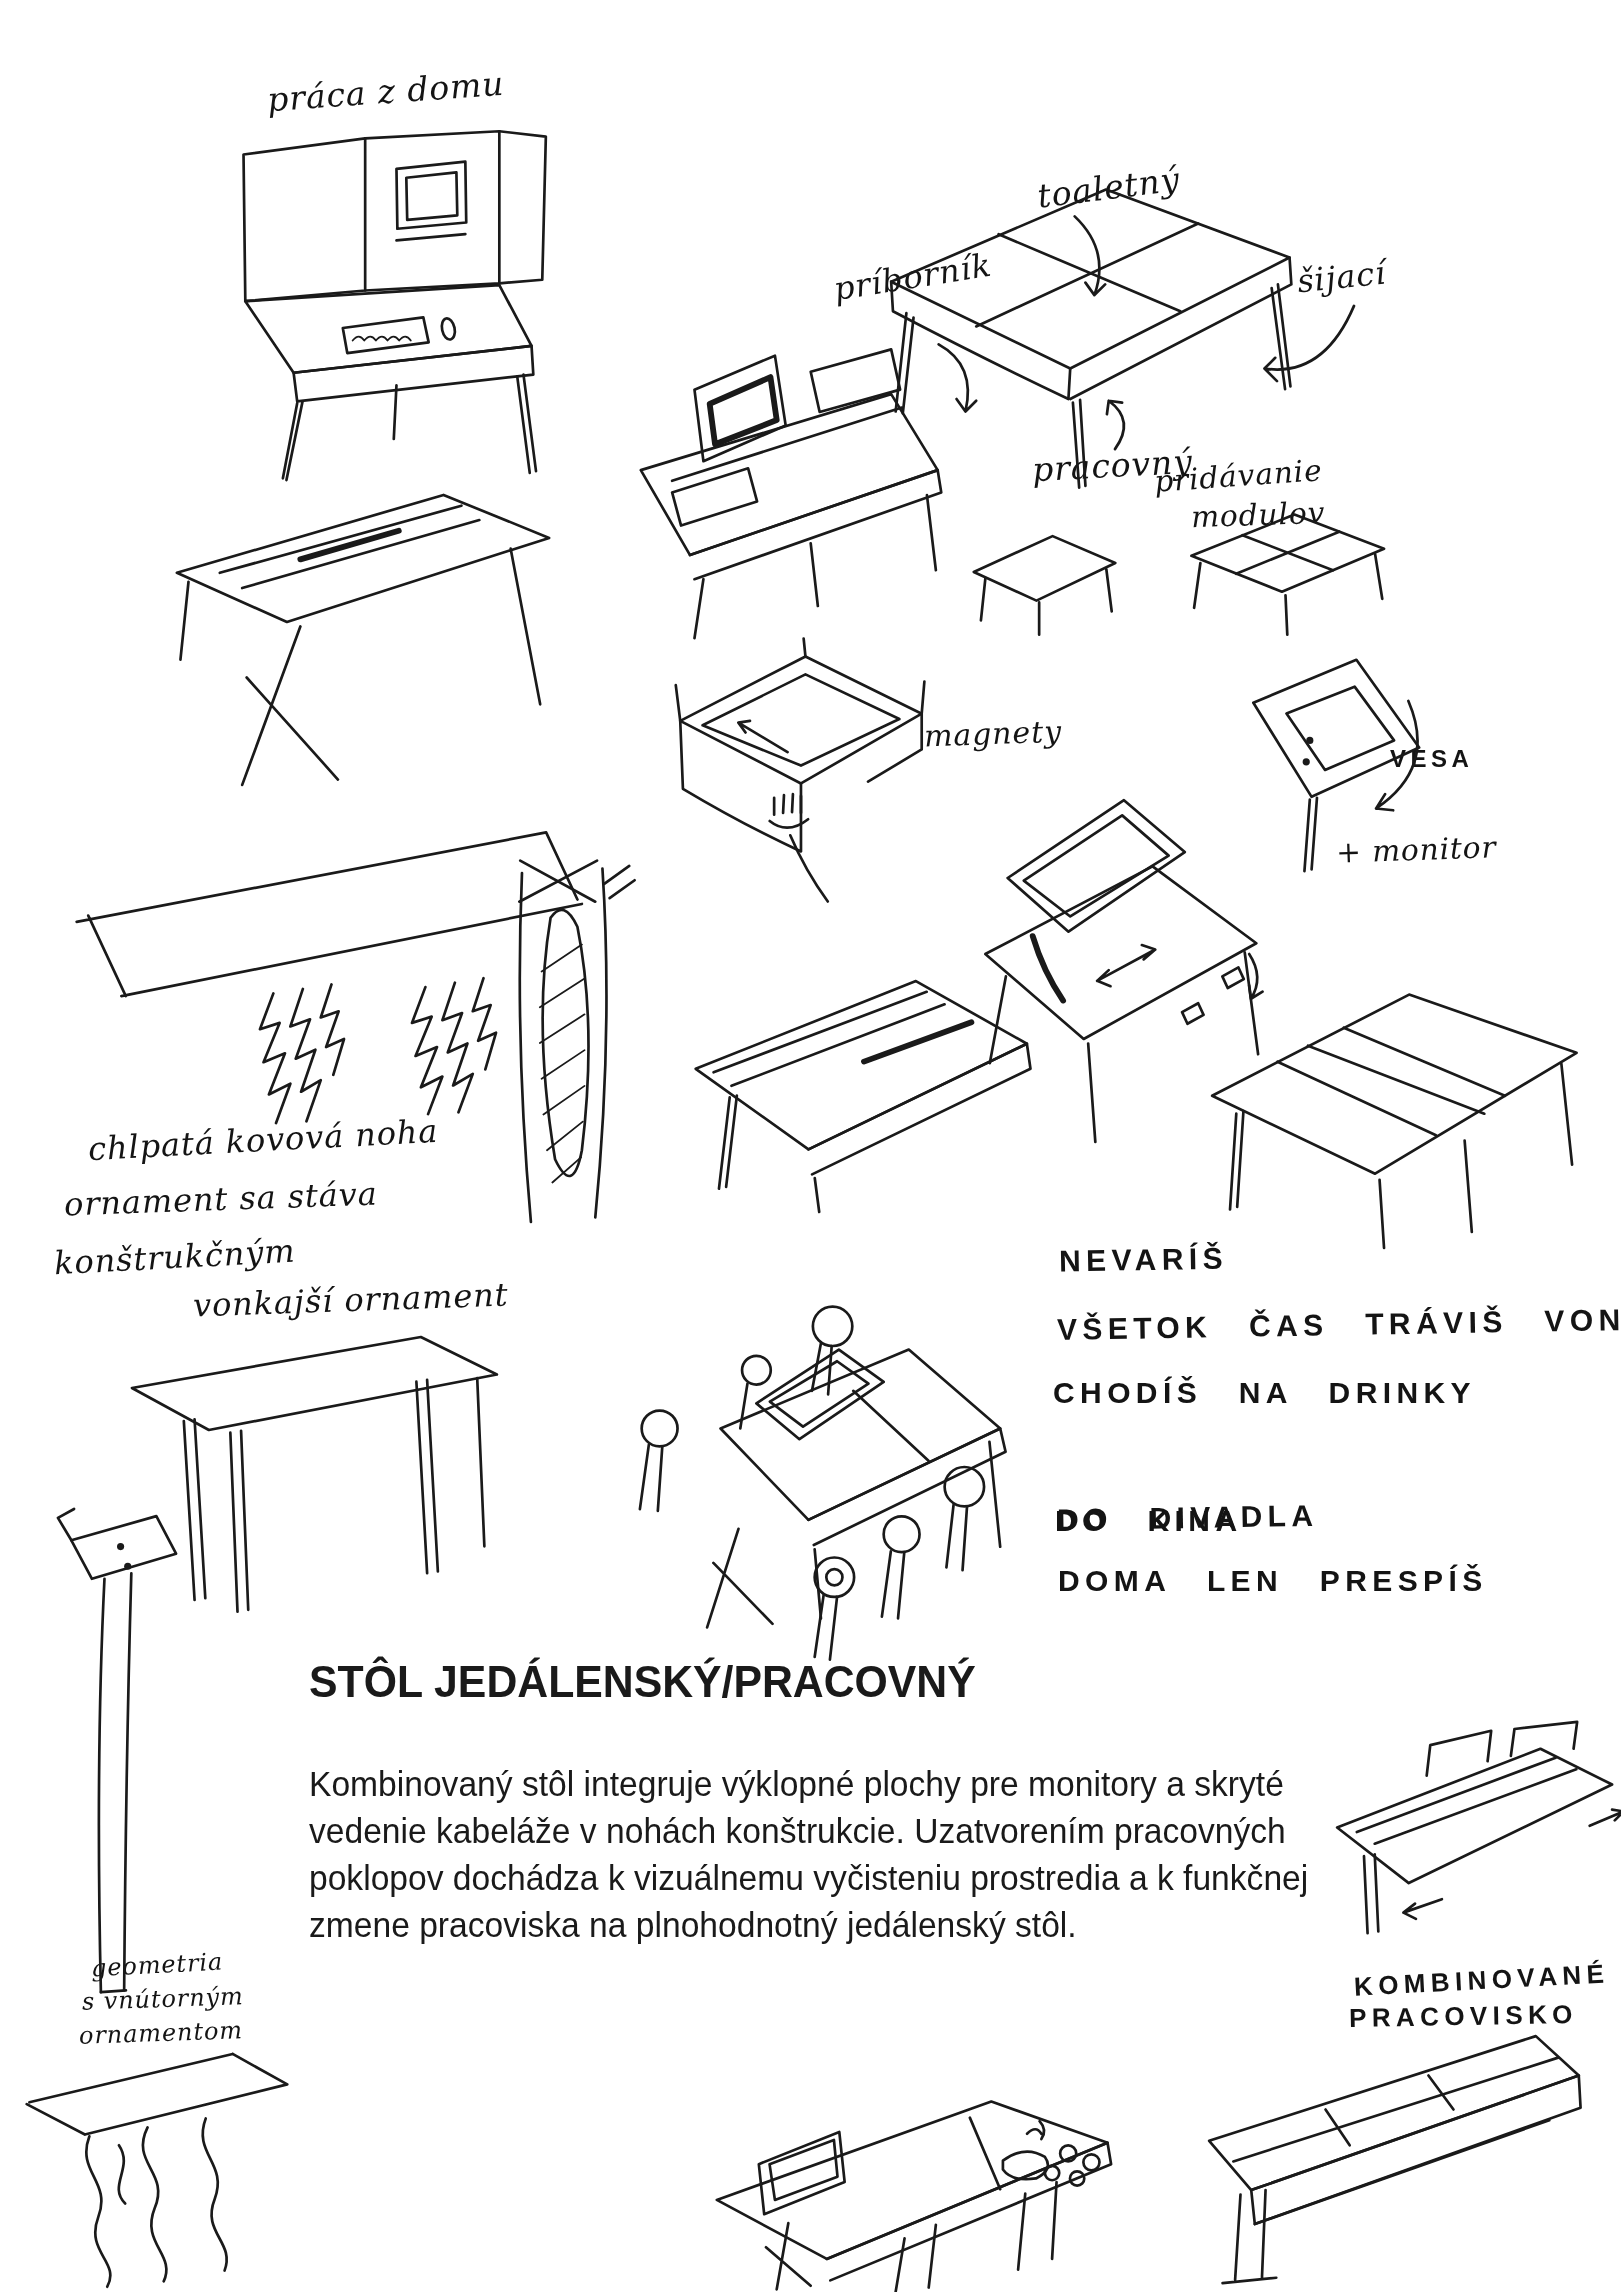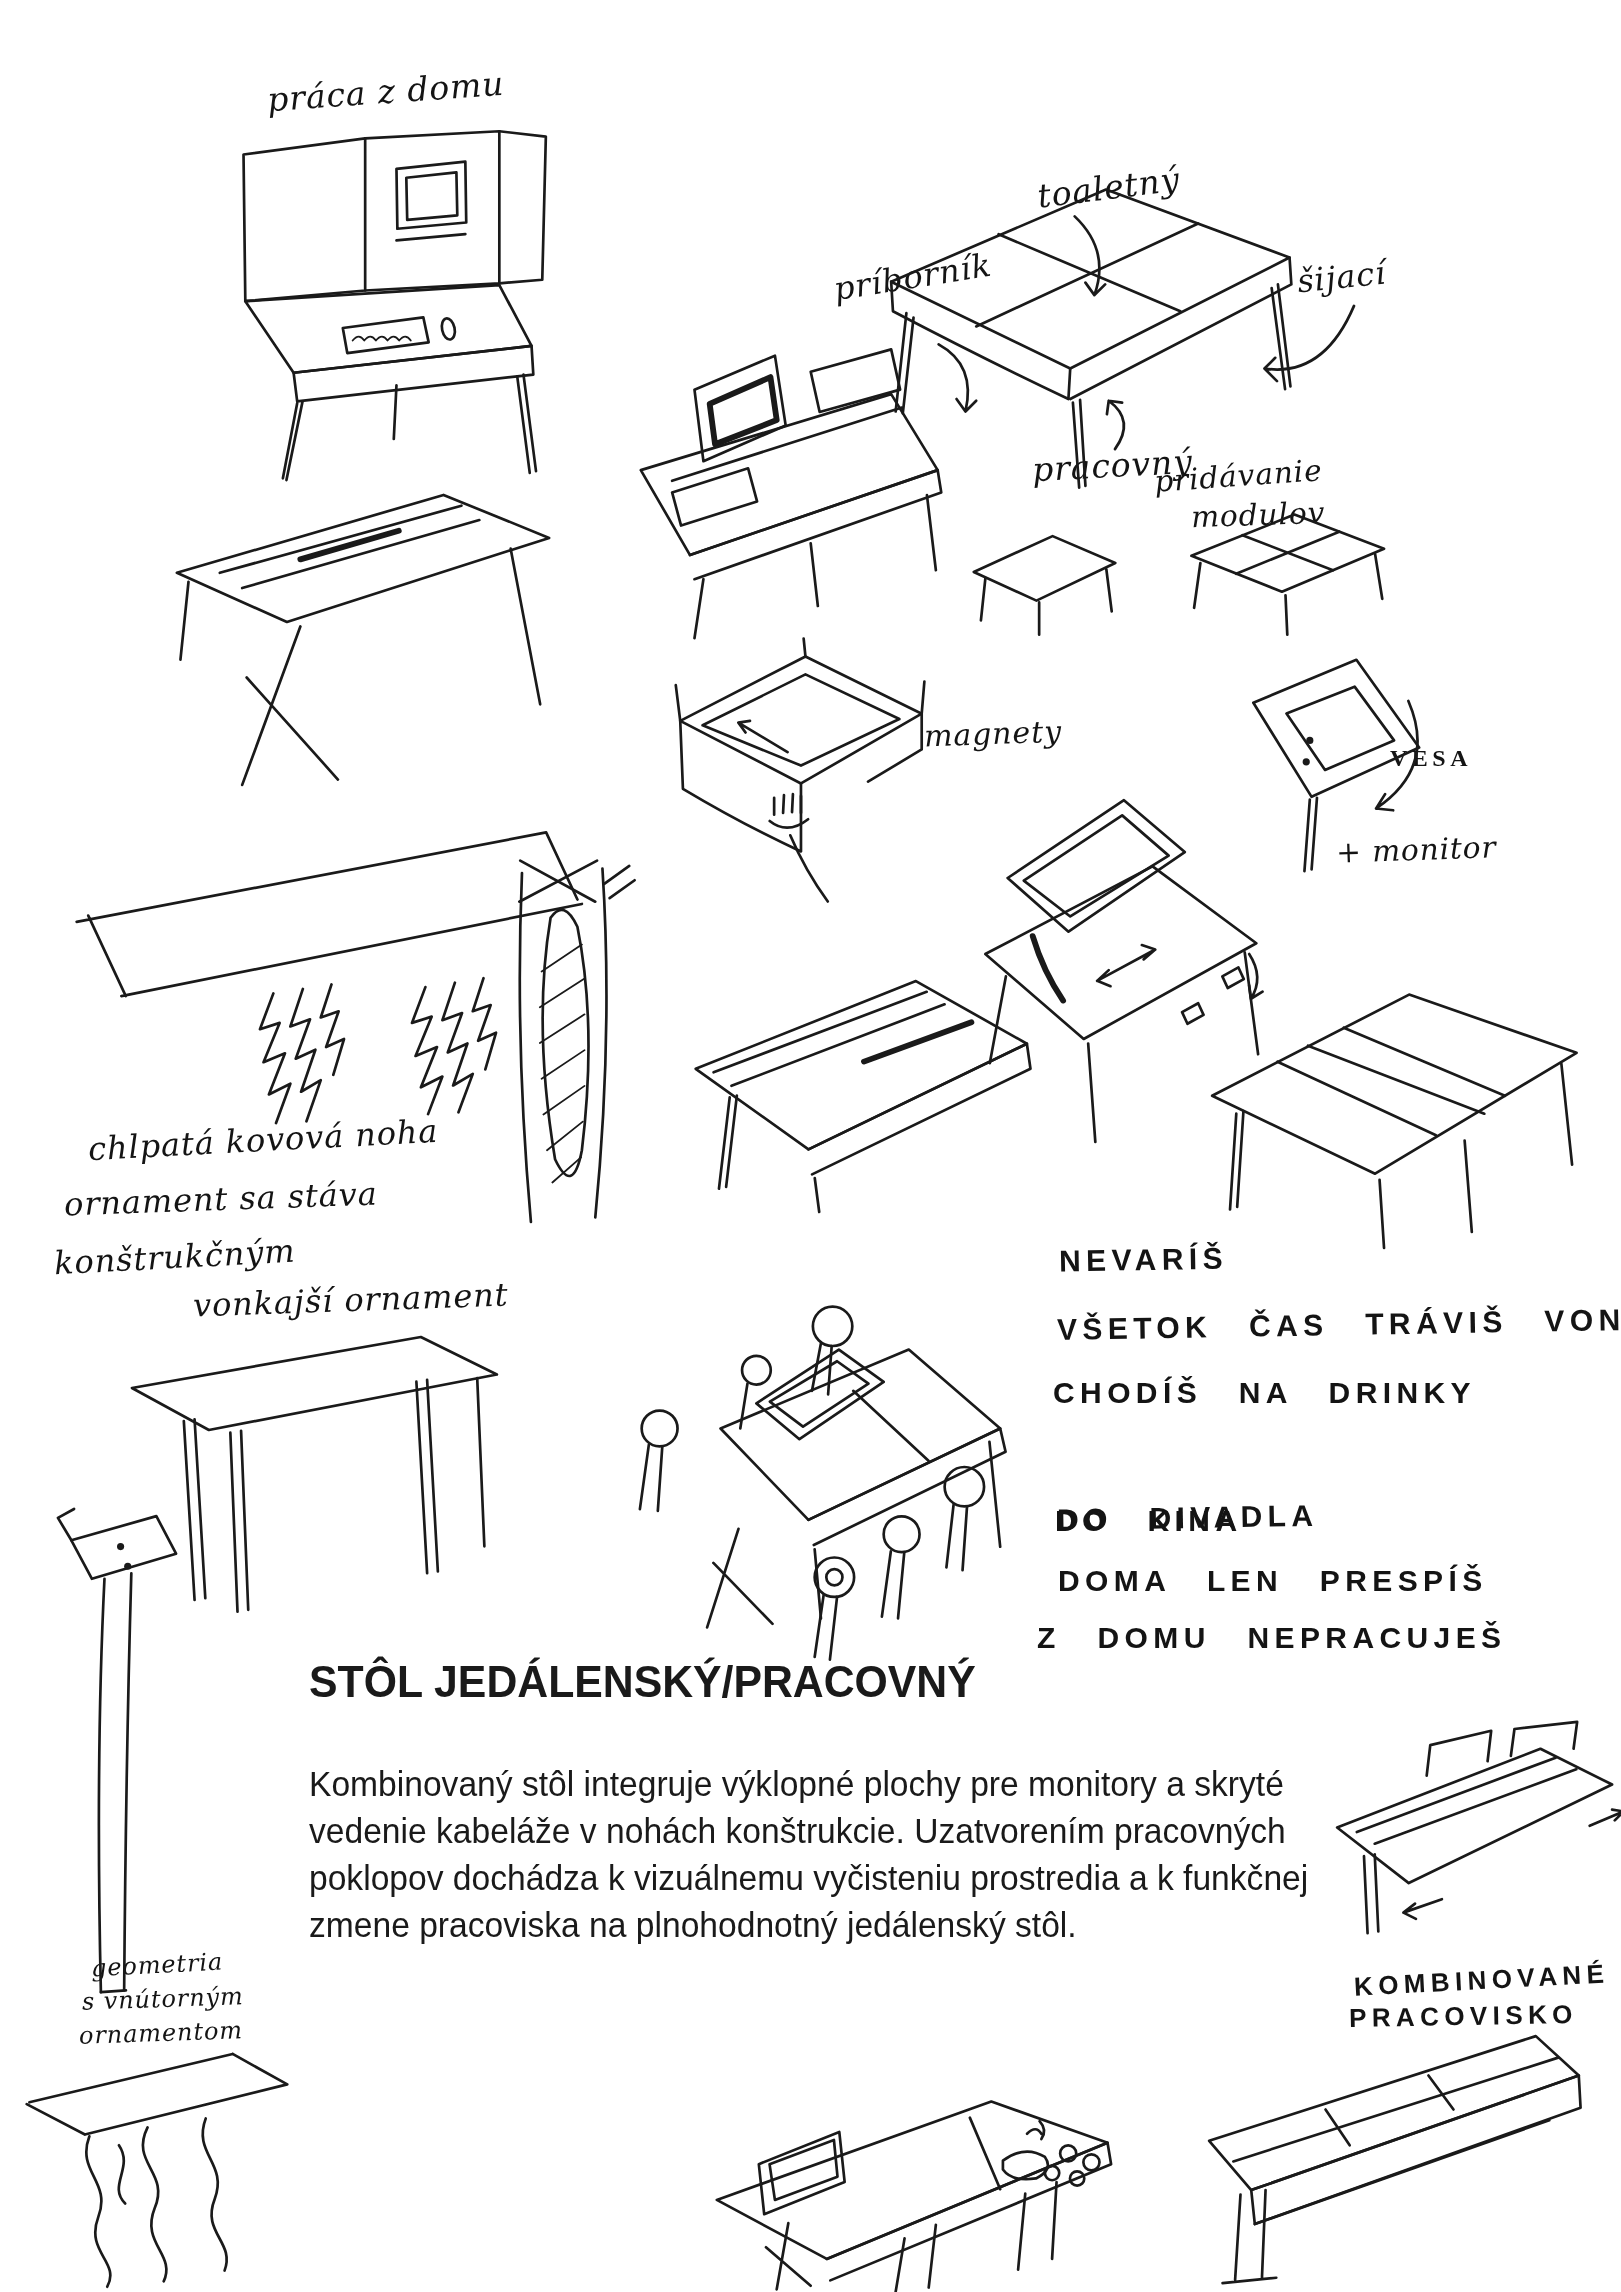--- a/index.html
+++ b/index.html
@@ -28,35 +28,34 @@
 <div class="page">
 
   <div class="hw" style="left:267px;top:72px;font-size:33px;transform:rotate(-4deg);">práca z domu</div>
   <div class="hw" style="left:833px;top:258px;font-size:32px;transform:rotate(-9deg);">príborník</div>
   <div class="hw" style="left:1037px;top:168px;font-size:33px;transform:rotate(-7deg);">toaletný</div>
   <div class="hw" style="left:1297px;top:258px;font-size:32px;transform:rotate(-6deg);">šijací</div>
   <div class="hw" style="left:1032px;top:446px;font-size:33px;transform:rotate(-3deg);">pracovný</div>
   <div class="hw" style="left:1154px;top:459px;font-size:29.6px;transform:rotate(-4deg);">pridávanie</div>
   <div class="hw" style="left:1191px;top:498px;font-size:29.6px;transform:rotate(-2deg);">modulov</div>
   <div class="hw" style="left:924px;top:716px;font-size:30px;transform:rotate(-2deg);">magnety</div>
-  <div class="hp" style="left:1390px;top:745px;font-size:24px;letter-spacing:4.5px;font-family:Liberation Serif, serif;">VESA</div>
+  <div class="hp" style="left:1390px;top:745px;font-size:24px;letter-spacing:4.5px;">VESA</div>
   <div class="hw" style="left:1336px;top:833px;font-size:29.6px;transform:rotate(-2deg);">+ monitor</div>
 
   <div class="hw" style="left:88px;top:1121px;font-size:32px;transform:rotate(-3deg);">chlpatá kovová noha</div>
   <div class="hw" style="left:64px;top:1180px;font-size:32px;transform:rotate(-2deg);">ornament sa stáva</div>
   <div class="hw" style="left:54px;top:1238px;font-size:32px;transform:rotate(-3deg);">konštrukčným</div>
   <div class="hw" style="left:193px;top:1281px;font-size:32px;transform:rotate(-2deg);">vonkajší ornament</div>
 
   <div class="hp caps" style="left:1059px;top:1243px;transform:rotate(-1deg);">NEVARÍŠ</div>
   <div class="hp caps" style="left:1057px;top:1308px;transform:rotate(-1deg);">VŠETOK ČAS TRÁVIŠ VON</div>
   <div class="hp caps" style="left:1053px;top:1376px;">CHODÍŠ NA DRINKY</div>
   <div class="hp caps" style="left:1055px;top:1504px;">DO KINA</div>
   <div class="hp caps" style="left:1057px;top:1501px;transform:rotate(-1deg);">DO DIVADLA</div>
   <div class="hp caps" style="left:1050px;top:1564px;margin-left:8px;">DOMA LEN PRESPÍŠ</div>
-  <div class="hp caps" style="left:1037px;top:1621px;">Z DOMU NEPRACUJEŠ</div>
 
   <div class="hw" style="left:91px;top:1951px;font-size:24px;transform:rotate(-3deg);">geometria</div>
   <div class="hw" style="left:82px;top:1985px;font-size:24px;transform:rotate(-2deg);">s vnútorným</div>
   <div class="hw" style="left:79px;top:2019px;font-size:24px;transform:rotate(-2deg);">ornamentom</div>
 
   <div class="hp" style="left:1354px;top:1965px;font-size:26px;letter-spacing:5.4px;transform:rotate(-3deg);">KOMBINOVANÉ</div>
   <div class="hp" style="left:1349px;top:2001px;font-size:26px;letter-spacing:5.4px;transform:rotate(-1deg);">PRACOVISKO</div>
 
   <div class="article">
     <h1>STÔL JEDÁLENSKÝ/PRACOVNÝ</h1>

